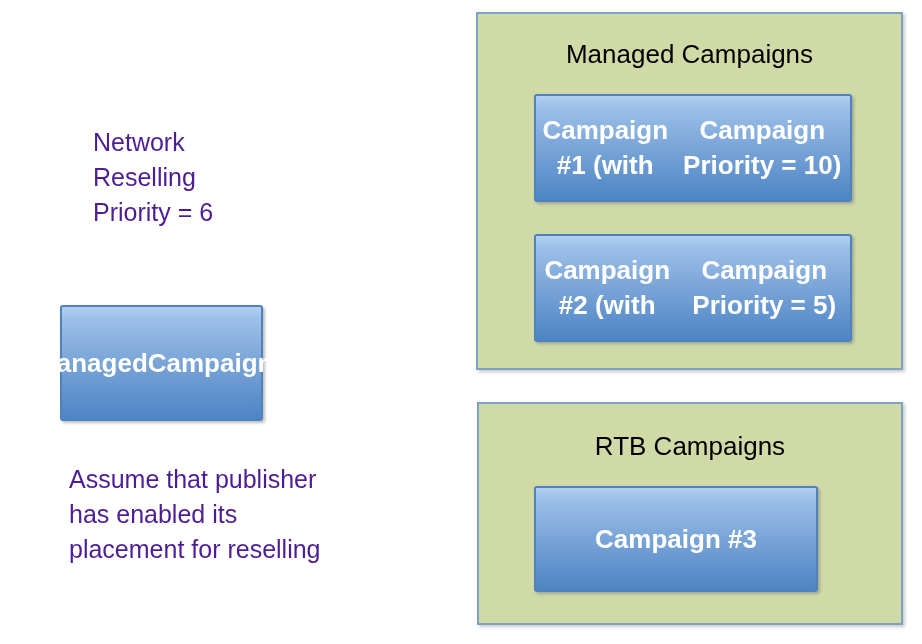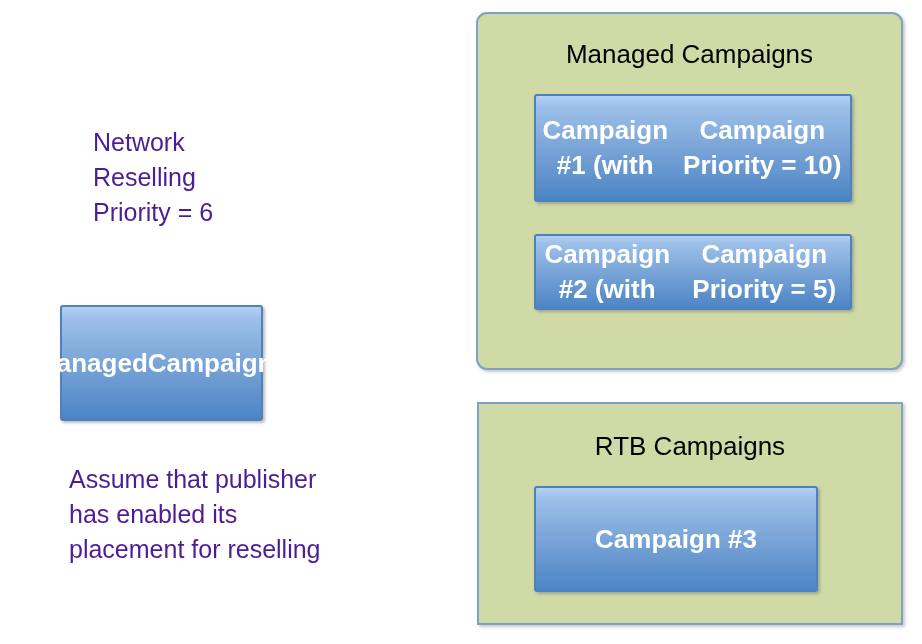--- a/index.html
+++ b/index.html
@@ -60,24 +60,24 @@
     line-height: 32px;
     font-weight: 400;
   }
 
   
   #priority-note   { left: 93px;  top: 125px; }
   #publisher-box   { left: 60px;  top: 305px; width: 203px; height: 116px; }
   #assumption-note { left: 28px;  top: 462px; margin-left: 41px; }
 
   
-  #managed-group   { left: 476px; top: 12px;  width: 427px; height: 358px; border-radius: 11px; }
+  #managed-group   { left: 476px; top: 12px;  width: 427px; height: 358px; }
   #managed-title   { top: 24px; }
   #campaign1-box   { left: 56px;  top: 80px;  width: 318px; height: 108px; }
-  #campaign2-box   { left: 56px;  top: 220px; width: 318px; height: 76px; }
+  #campaign2-box   { left: 56px;  top: 220px; width: 318px; height: 108px; }
 
   
   #rtb-group       { left: 477px; top: 402px; width: 426px; height: 223px; }
   #rtb-title       { top: 26px; }
   #campaign3-box   { left: 55px;  top: 82px;  width: 284px; height: 106px; }
 </style>
 </head>
 <body>
 
 <div id="canvas">

